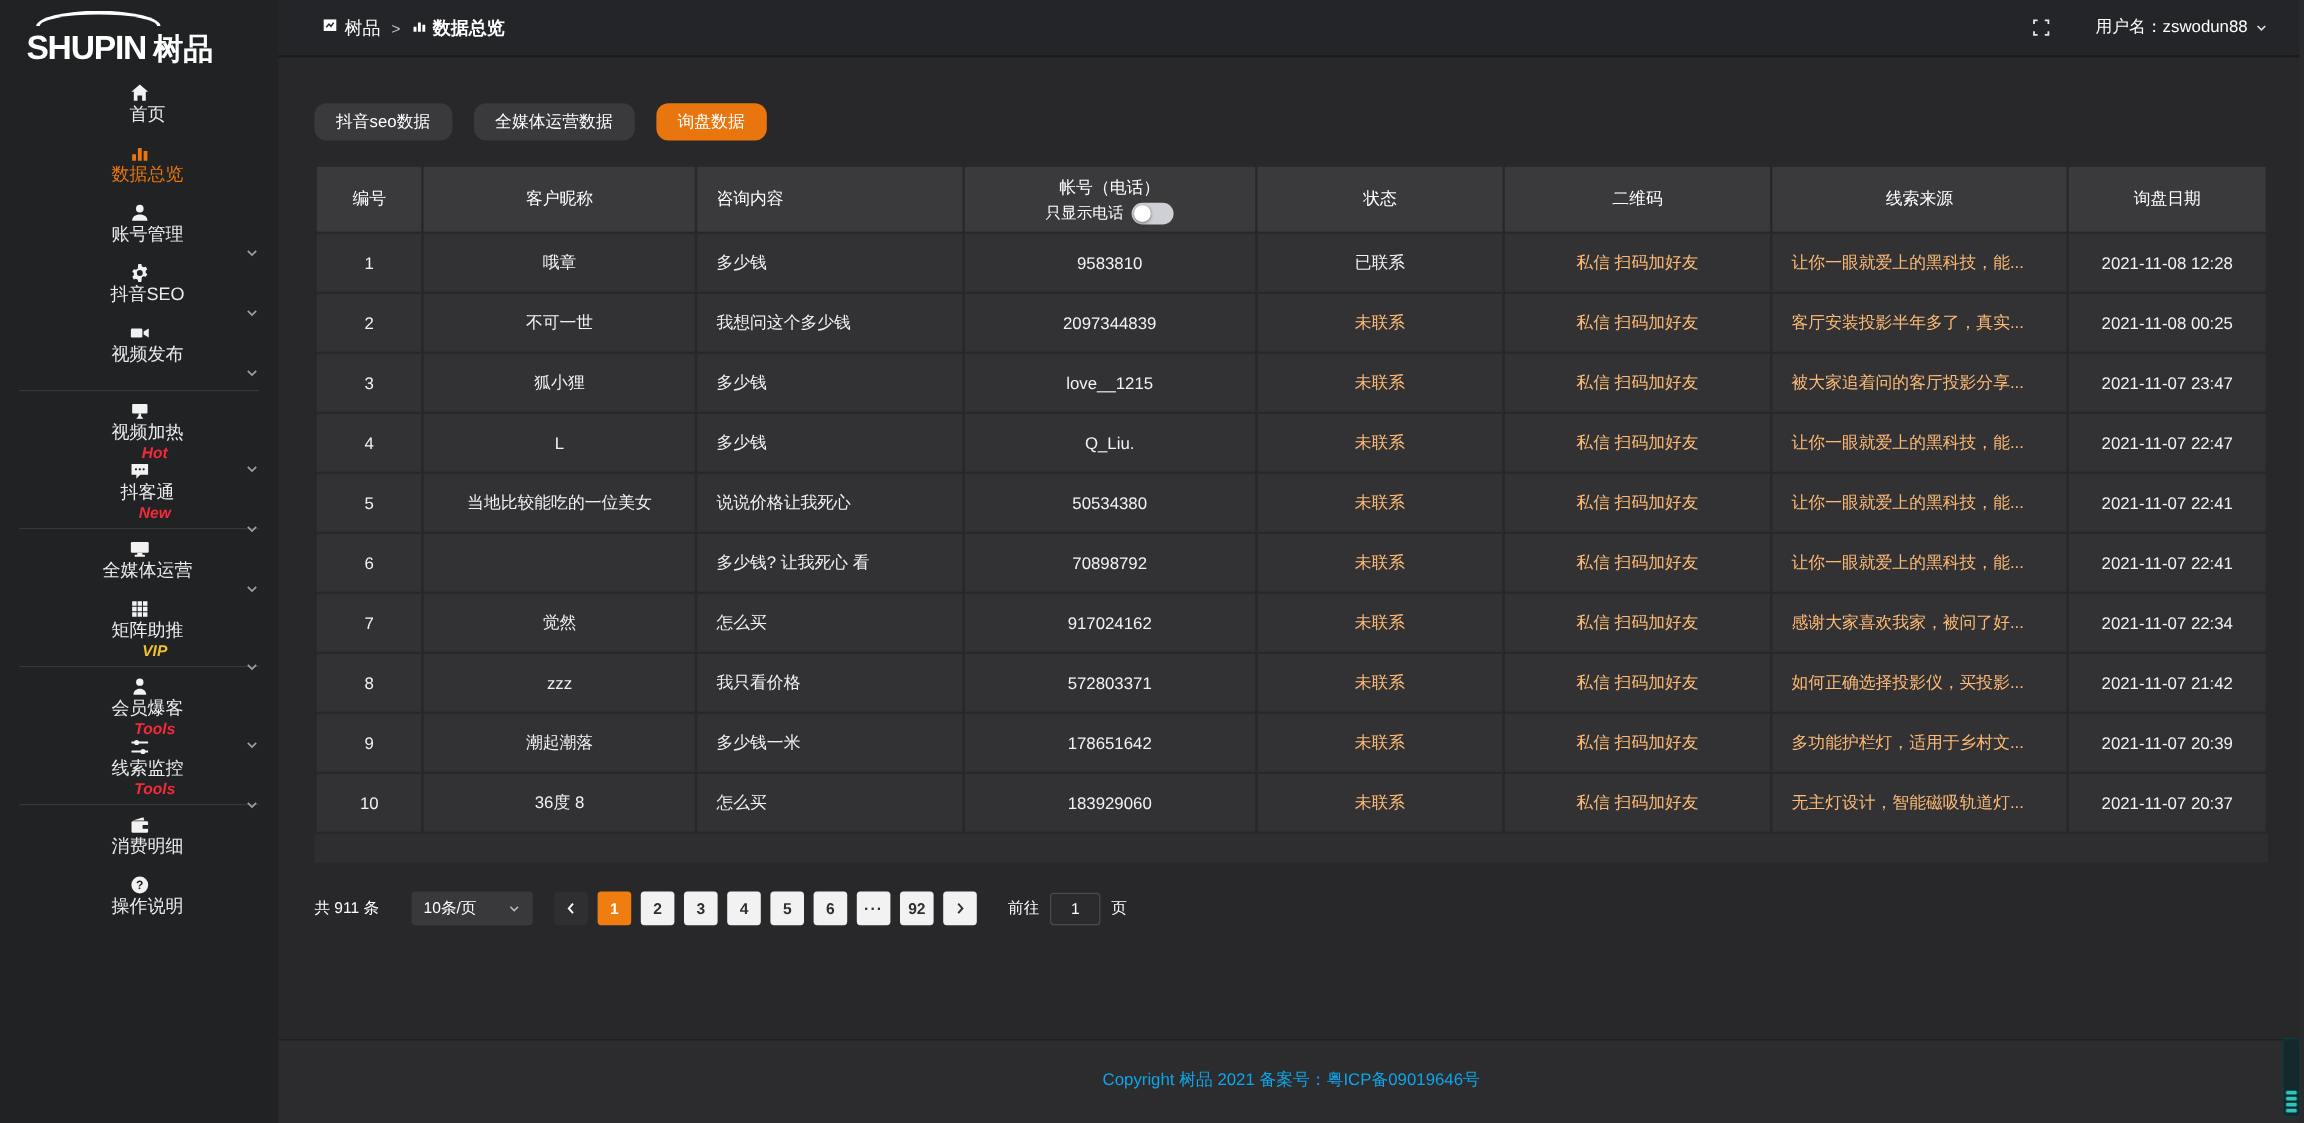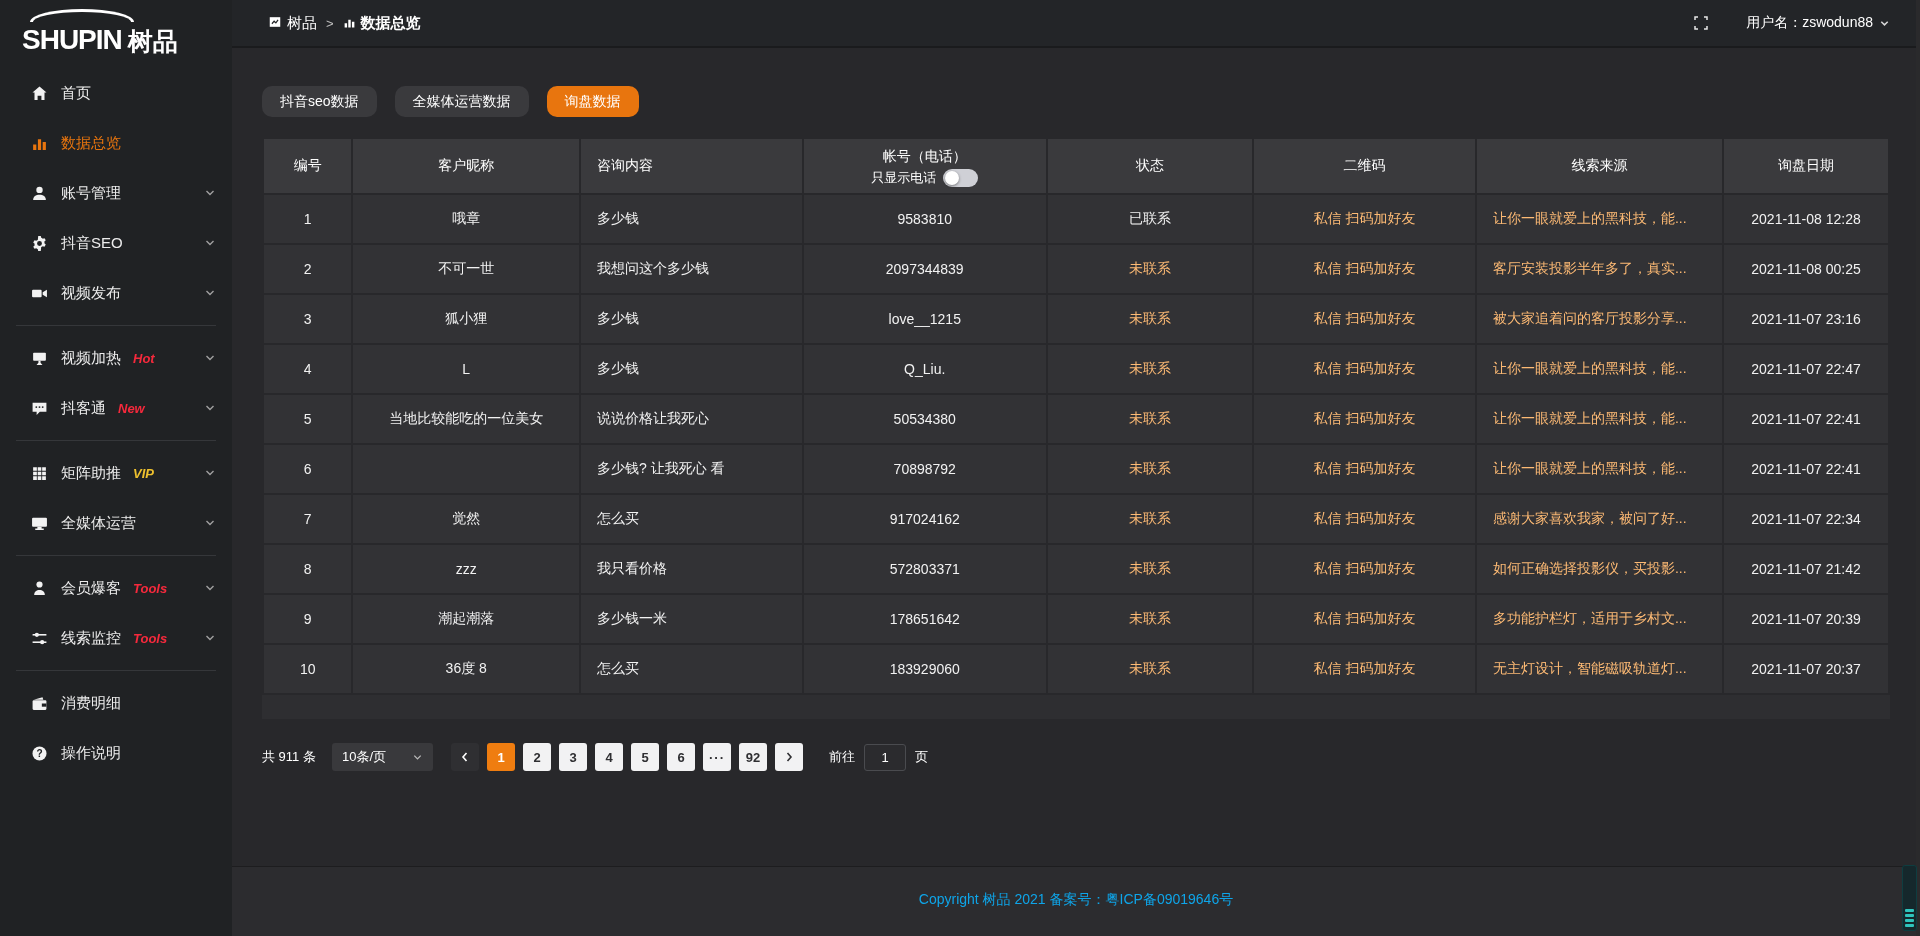--- a/index.html
+++ b/index.html
@@ -14,21 +14,21 @@
 
   
   .sidebar { width:232px; flex:none; background:#202224; padding-top:4px; }
   .logo { height:56px; display:flex; align-items:flex-end; padding:0 0 6px 22px; position:relative; cursor:pointer; }
   .logo-arc { position:absolute; top:5px; left:30px; width:104px; height:13px;
     border:3px solid #fff; border-bottom:none; border-radius:52px 52px 0 0 / 13px 13px 0 0; }
   .logo-en { font-size:28px; font-weight:800; letter-spacing:-1px; line-height:1; }
   .logo-cn { font-size:25px; font-weight:800; margin-left:6px; line-height:1; }
   #sidebar-nav { margin-top:8px; }
   .side-item { height:50px; display:flex; align-items:center; padding:0 16px 0 30px;
-    font-size:15px; color:#ececec; cursor:pointer; }
+    font-size:15px; color:#ececec; cursor:pointer;flex-direction:column; }
   .side-item .icon { width:18px; height:18px; margin-right:13px; display:flex;
     align-items:center; justify-content:center; color:#f2f2f2; flex:none; }
   .side-item.active, .side-item.active .icon { color:#e8750e; }
   .badge { font-style:italic; font-weight:bold; font-size:13px; margin-left:12px; }
   .badge-red { color:#f5293c; }
   .badge-gold { color:#eec12e; }
   .side-item .chevron { margin-left:auto; color:#a0a0a0; display:flex; }
   .divider { height:1px; background:#35373a; margin:7px 16px; }
 
   
@@ -76,21 +76,21 @@
   .th-line { line-height:20px; }
   .toggle-row { display:flex; align-items:center; justify-content:center; gap:7px;
     font-size:13px; margin-top:3px; }
   .toggle { width:35px; height:18px; border-radius:9px; background:#cfd0d6; position:relative;
     display:inline-block; cursor:pointer; flex:none; }
   .toggle .knob { position:absolute; left:2px; top:2px; width:14px; height:14px;
     border-radius:50%; background:#fff; box-shadow:0 1px 3px rgba(0,0,0,.45); }
 
   
   .pagination { display:flex; align-items:center; margin-top:24px; font-size:13px; color:#fff; }
-  .total { margin-right:16px; }
+  .total { margin-right:27px; }
   .pagesize { height:28px; background:#39393c; border-radius:3px; display:flex; align-items:center;
     gap:26px; padding:0 10px; cursor:pointer; margin-right:18px; }
   .pagesize .chevron { display:flex; color:#bbb; }
   .pages { display:flex; align-items:center; gap:8px; }
   .page-btn { min-width:28px; height:28px; padding:0 4px; border:none; border-radius:3px;
     background:#f2f2f3; color:#2f2f32; font-size:13px; display:flex; align-items:center;
     justify-content:center; cursor:pointer; font-weight:600; }
   .page-btn.prev { background:#2f2f32; color:#fff; }
   .page-btn.active { background:#ef7d10; color:#fff; }
   .page-btn.ellipsis { letter-spacing:1px; }
@@ -209,39 +209,39 @@
           <span class="chevron">
             <svg width="12" height="12" viewBox="0 0 12 12" fill="none" stroke="currentColor" stroke-width="1.4">
               <path d="m2.5 4 3.5 3.5L9.5 4"></path>
             </svg>
           </span>
         </div>
         <div class="divider"></div>
         <div class="side-item">
           <span class="icon">
             <svg width="17" height="17" viewBox="0 0 16 16">
+              <rect x="1" y="2.5" width="14" height="8.5" rx="1" fill="currentColor"></rect>
+              <path fill="currentColor" d="M6 11h4v1.6h2V14H4v-1.4h2z"></path>
+            </svg>
+          </span>
+          <span class="label">全媒体运营</span>
+          <span class="chevron">
+            <svg width="12" height="12" viewBox="0 0 12 12" fill="none" stroke="currentColor" stroke-width="1.4">
+              <path d="m2.5 4 3.5 3.5L9.5 4"></path>
+            </svg>
+          </span>
+        </div>
+        <div class="side-item">
+          <span class="icon">
+            <svg width="17" height="17" viewBox="0 0 16 16">
               <path fill="currentColor" d="M2 2h3.5v3.5H2zM6.3 2h3.4v3.5H6.3zM10.5 2H14v3.5h-3.5zM2 6.3h3.5v3.4H2zM6.3 6.3h3.4v3.4H6.3zM10.5 6.3H14v3.4h-3.5zM2 10.5h3.5V14H2zM6.3 10.5h3.4V14H6.3zM10.5 10.5H14V14h-3.5z"></path>
             </svg>
           </span>
           <span class="label">矩阵助推</span>
           <span class="badge badge-gold">VIP</span>
-          <span class="chevron">
-            <svg width="12" height="12" viewBox="0 0 12 12" fill="none" stroke="currentColor" stroke-width="1.4">
-              <path d="m2.5 4 3.5 3.5L9.5 4"></path>
-            </svg>
-          </span>
-        </div>
-        <div class="side-item">
-          <span class="icon">
-            <svg width="17" height="17" viewBox="0 0 16 16">
-              <rect x="1" y="2.5" width="14" height="8.5" rx="1" fill="currentColor"></rect>
-              <path fill="currentColor" d="M6 11h4v1.6h2V14H4v-1.4h2z"></path>
-            </svg>
-          </span>
-          <span class="label">全媒体运营</span>
           <span class="chevron">
             <svg width="12" height="12" viewBox="0 0 12 12" fill="none" stroke="currentColor" stroke-width="1.4">
               <path d="m2.5 4 3.5 3.5L9.5 4"></path>
             </svg>
           </span>
         </div>
         <div class="divider"></div>
         <div class="side-item">
           <span class="icon">
             <svg width="17" height="17" viewBox="0 0 16 16">
@@ -397,21 +397,21 @@
                 <td>2021-11-08 00:25</td>
               </tr>
               <tr>
                 <td>3</td>
                 <td>狐小狸</td>
                 <td class="td-left">多少钱</td>
                 <td>love__1215</td>
                 <td class="orange">未联系</td>
                 <td class="orange">私信 扫码加好友</td>
                 <td class="td-left orange">被大家追着问的客厅投影分享...</td>
-                <td>2021-11-07 23:16</td>
+                <td>2021-11-07 23:47</td>
               </tr>
               <tr>
                 <td>4</td>
                 <td>L</td>
                 <td class="td-left">多少钱</td>
                 <td>Q_Liu.</td>
                 <td class="orange">未联系</td>
                 <td class="orange">私信 扫码加好友</td>
                 <td class="td-left orange">让你一眼就爱上的黑科技，能...</td>
                 <td>2021-11-07 22:47</td>

